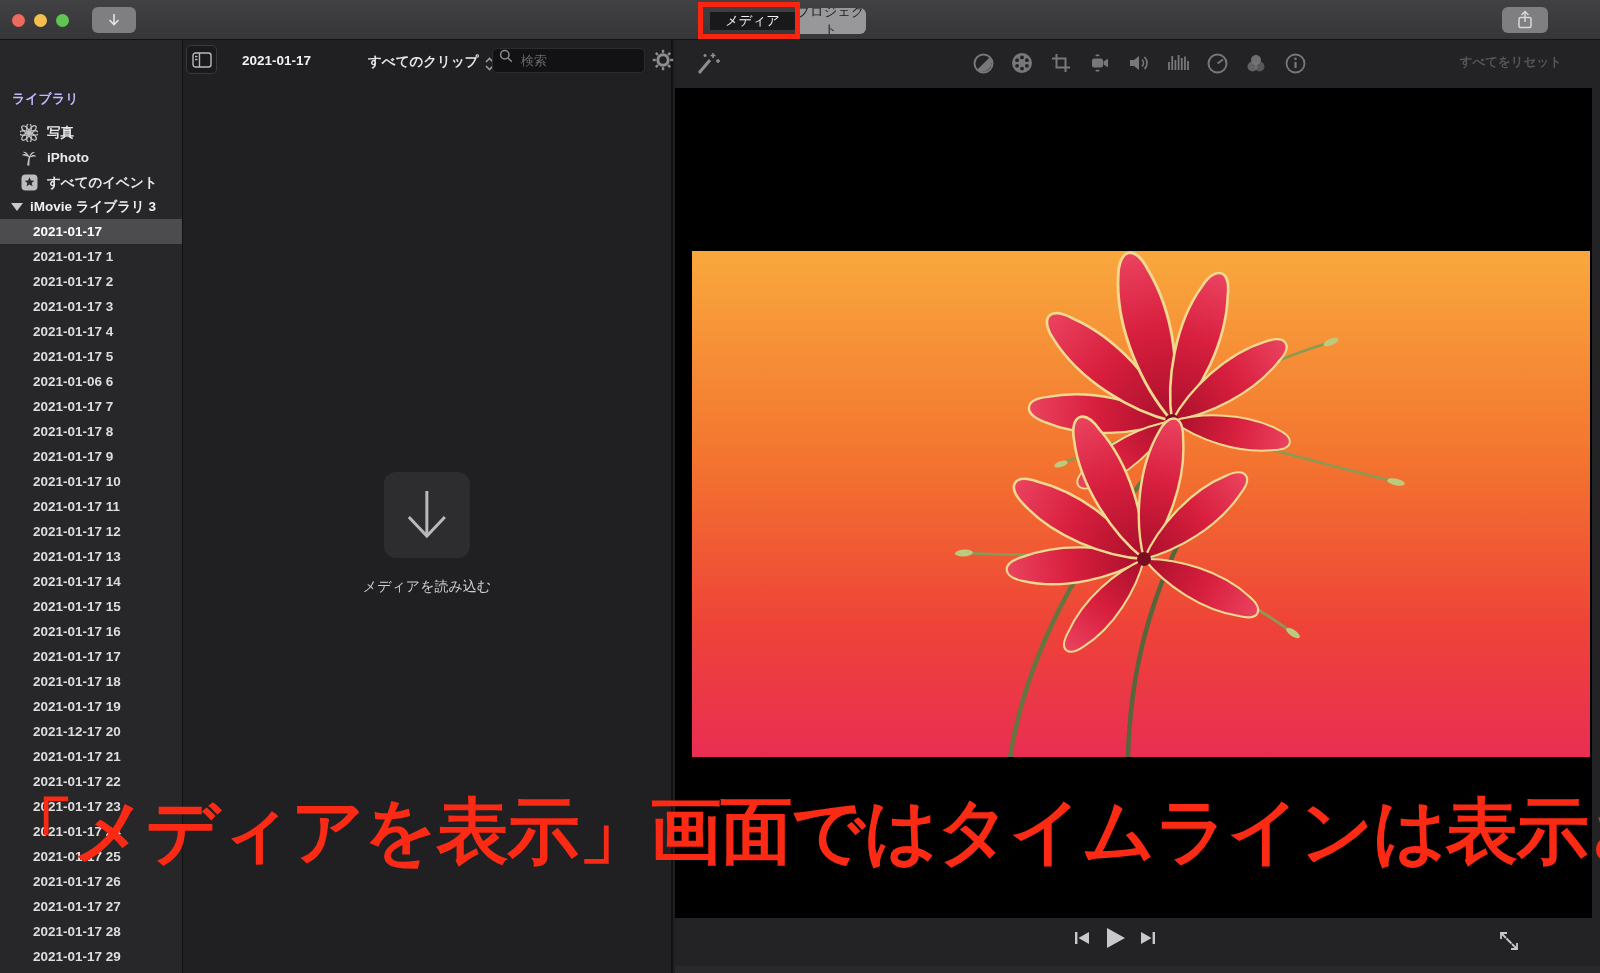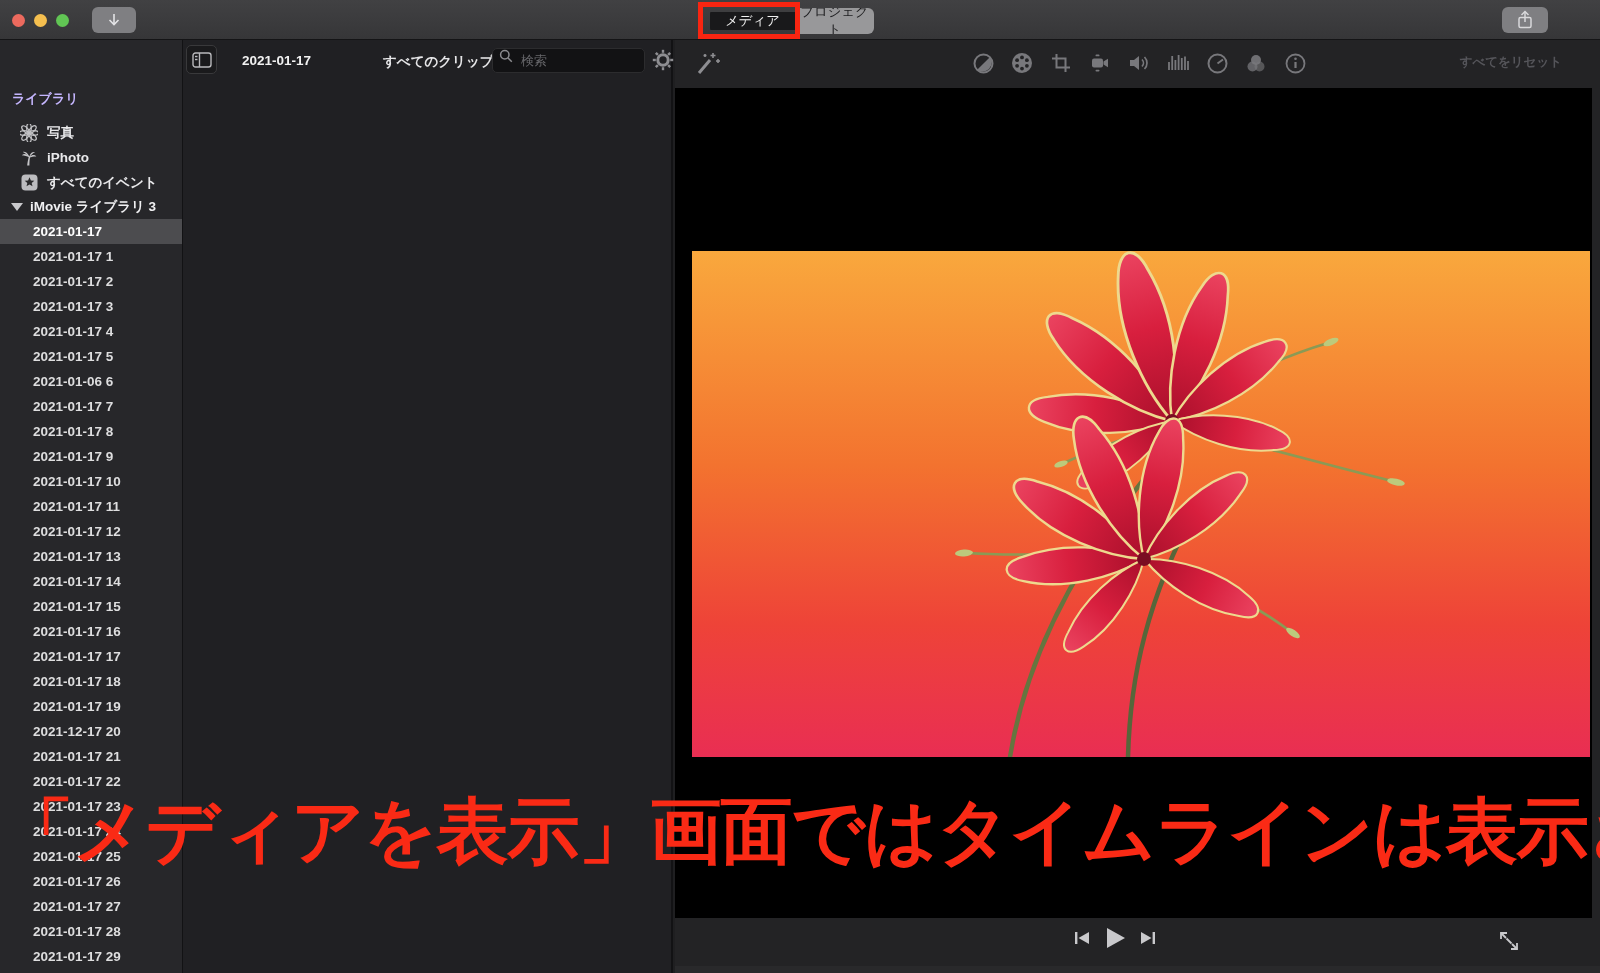--- a/index.html
+++ b/index.html
@@ -30,21 +30,21 @@
   }
   .dl-btn { left:92px; width:44px; }
   .share-btn { left:1502px; width:46px; }
 
   .seg {
     position:absolute; top:8px; left:710px; height:26px; display:flex;
     border-radius:6px; overflow:hidden; font-size:13px; font-weight:bold;align-items:center;
   }
   .seg-media   { width:85px; background:#19191b; color:#f2f2f2; border:none;
                  display:flex; align-items:center; justify-content:center; cursor:pointer;}
-  .seg-project { width:79px; background:#98989a; color:#1d1d1f; border:none;
+  .seg-project { width:71px; background:#98989a; color:#1d1d1f; border:none;
                  display:flex; align-items:center; justify-content:center; cursor:pointer;}
 
   .annotation-box {
     position:absolute; left:698px; top:2px; width:102px; height:37px;
     border:5px solid #f92511; z-index:60; pointer-events:none;
   }
 
   
   .sidebar {
     position:absolute; left:0; top:40px; width:183px; bottom:0;
@@ -67,21 +67,21 @@
   
   .browser {
     position:absolute; left:183px; top:40px; width:490px; bottom:0;
     background:#202023; border-right:2px solid #121214;
   }
   .toggle-btn { position:absolute; left:3px; top:5px; width:31px; height:29px;
     background:#1a1a1c; border:1px solid #39393b; border-radius:5px;
     display:flex; align-items:center; justify-content:center; cursor:pointer; }
   .browser-title { position:absolute; left:59px; top:13px; font-size:13.5px; font-weight:bold; color:#f2f2f2; }
   .clip-filter { position:absolute; left:185px; top:13px; display:flex; align-items:flex-end; gap:6px;
-    font-size:13.5px; font-weight:bold; color:#e6e6e8; cursor:pointer;margin-left:15px; }
+    font-size:13.5px; font-weight:bold; color:#e6e6e8; cursor:pointer; }
   .search-box { position:absolute; left:309px; top:8px; width:153px; height:25px;
     background:#121214; border:1px solid #2c2c2e; border-radius:5px;
     display:flex; padding:0 6px; gap:8px; }
   .search-box input { flex:1; min-width:0; background:transparent; border:none; outline:none;
     color:#d8d8da; font-size:13px; font-family:"Liberation Sans", sans-serif; }
   .search-box input::placeholder { color:#68686c; }
   .gear { position:absolute; left:469px; top:9px; cursor:pointer; }
 
   .import-wrap { position:absolute; left:50%; top:432px; transform:translateX(-50%);
     display:flex; flex-direction:column; align-items:center; }
@@ -286,20 +286,29 @@
         <line x1="-7.2" y1="0" x2="-10.2" y2="0"></line>
           <line x1="7.2" y1="0" x2="10.2" y2="0"></line>
         <line x1="-5.1" y1="-5.1" x2="-7.2" y2="-7.2"></line>
           <line x1="5.1" y1="5.1" x2="7.2" y2="7.2"></line>
         <line x1="-5.1" y1="5.1" x2="-7.2" y2="7.2"></line>
           <line x1="5.1" y1="-5.1" x2="7.2" y2="-7.2"></line>
       </g>
     </svg>
   </button>
 
+  <div class="import-wrap">
+    <button class="import-btn">
+      <svg width="50" height="56" viewBox="0 0 50 56" fill="none" stroke="#b9b9bd" stroke-width="3">
+        <line x1="25" y1="4" x2="25" y2="48"></line>
+        <polyline points="7,30 25,49 43,30"></polyline>
+      </svg>
+    </button>
+    <div class="import-label">メディアを読み込む</div>
+  </div>
 </div>
 
 <div class="viewer">
   <div class="vtoolbar">
     <button class="wand" style="background:transparent;border:none">
       <svg width="26" height="26" viewBox="0 0 26 26" fill="none" stroke="#8e8e92">
         <line x1="4" y1="23" x2="15" y2="10" stroke-width="3"></line>
         <g stroke-width="1.6">
           <line x1="18" y1="3" x2="18" y2="8"></line>
             <line x1="15.5" y1="5.5" x2="20.5" y2="5.5"></line>

